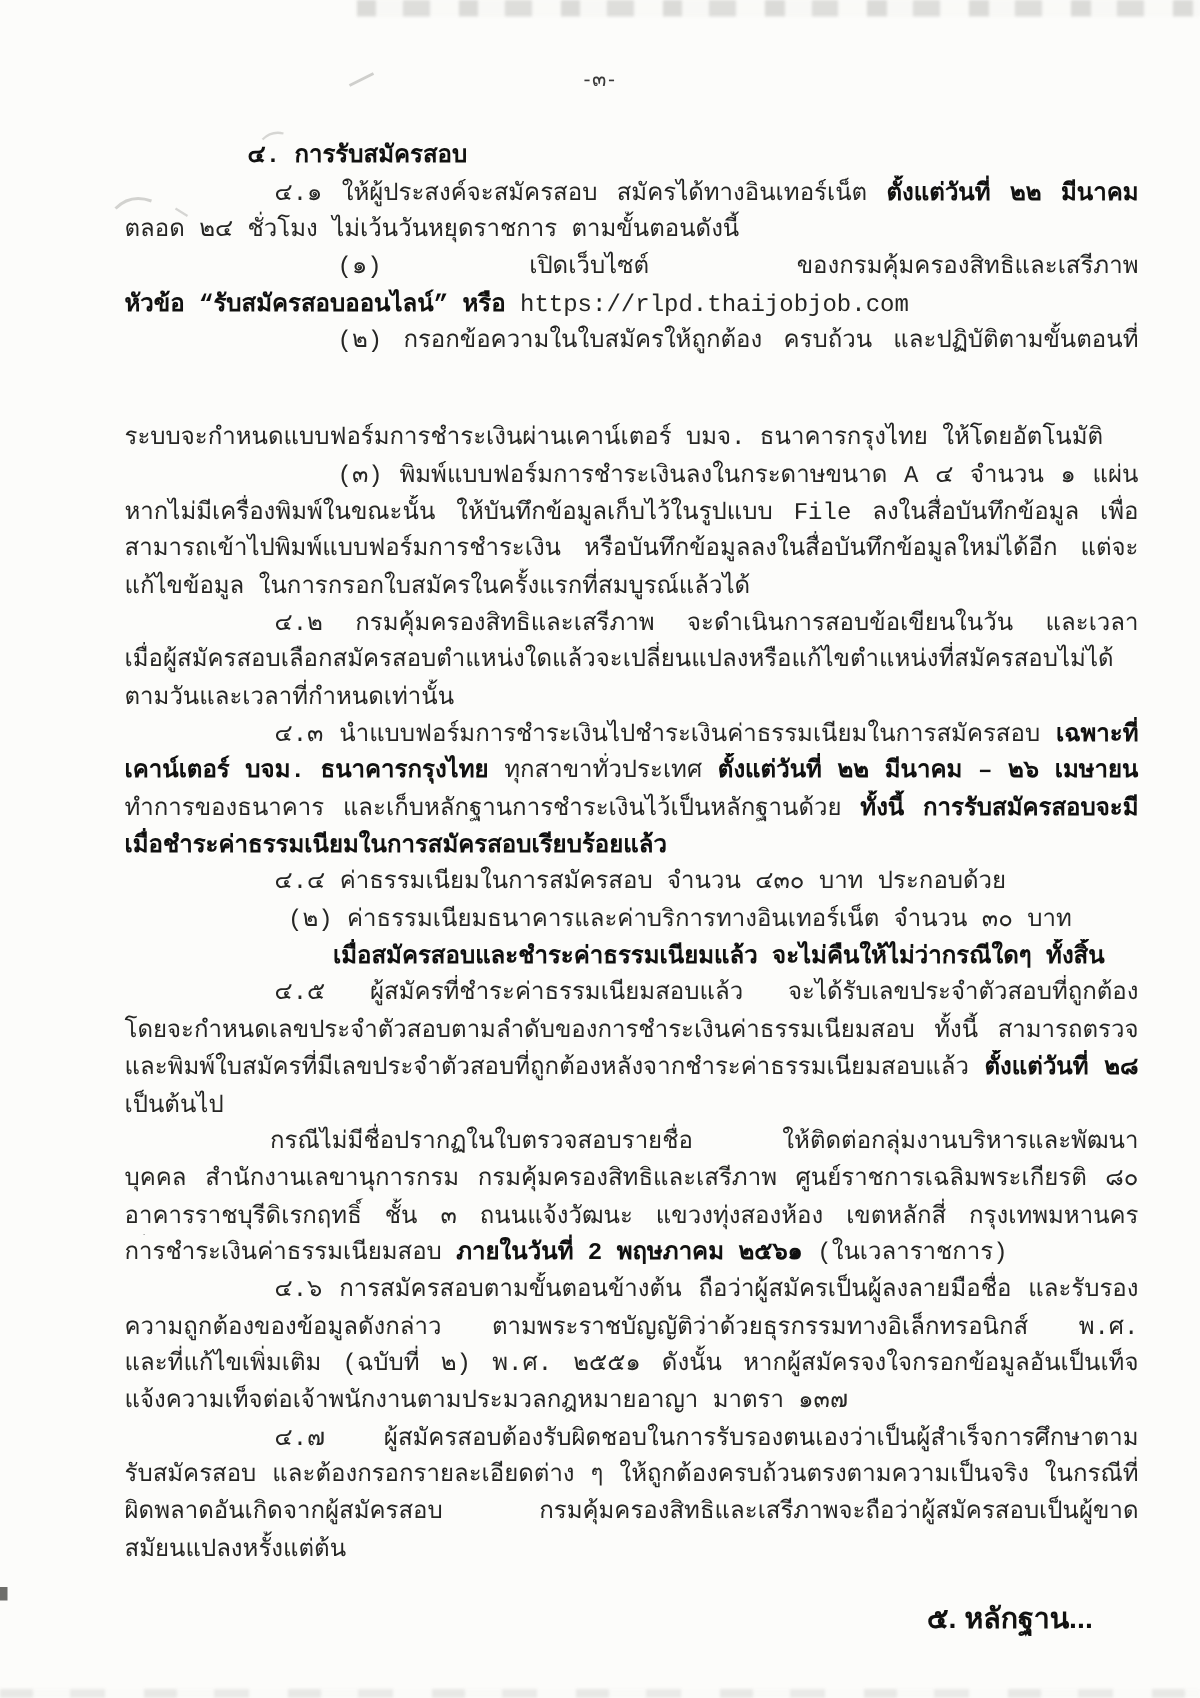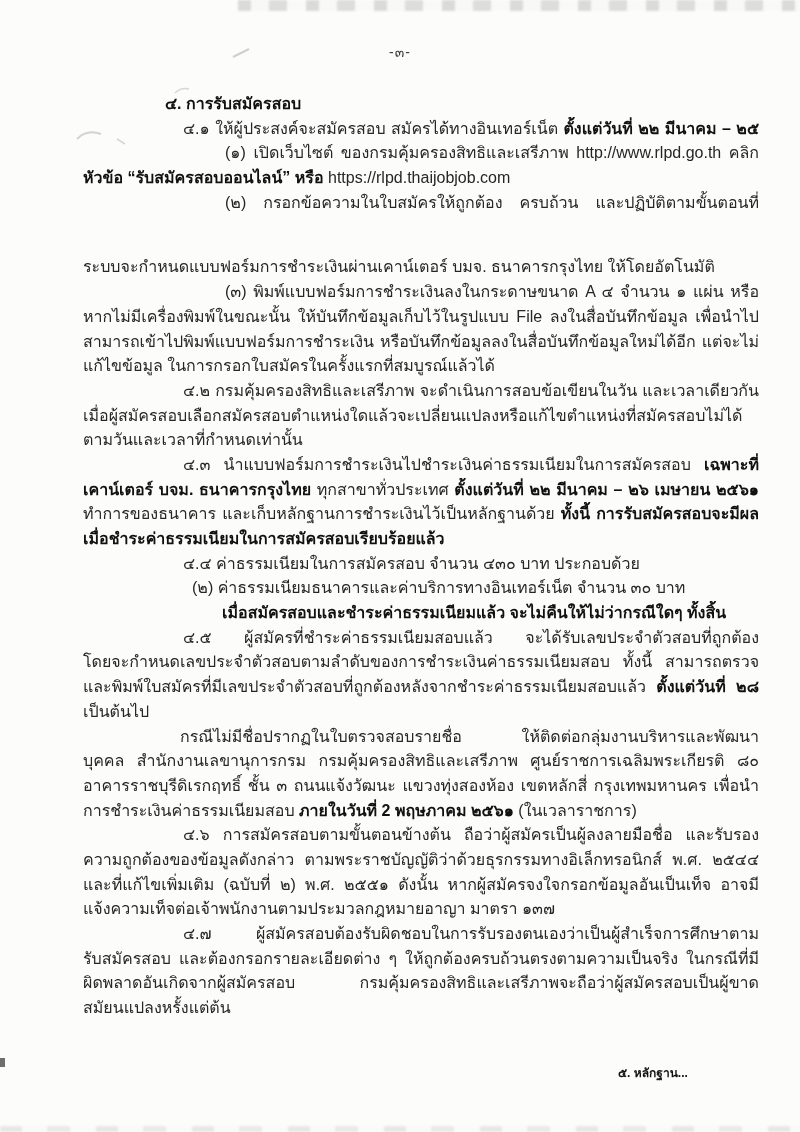--- a/index.html
+++ b/index.html
@@ -14,28 +14,28 @@
   }
   .page-number{
     position:absolute;left:0;top:41px;width:800px;
     text-align:center;font-size:14px;color:#3a3a3a;letter-spacing:1px;
   }
   .doc-body{
     position:absolute;left:83px;top:92px;width:676px;
     font-size:16px;
   }
   .line{
-    height:24.7px;line-height:24.7px;overflow:hidden;
+    height:24.7px;line-height:24.7px;overflow:hidden;font-family:Liberation Mono, monospace;
   }
   .line.justify{text-align:justify;text-align-last:justify;}
   .seg{color:#262624;}
   .seg.b{font-weight:bold;color:#111110;}
   .footer-note{
     position:absolute;left:618px;top:1063px;
-    font-size:12px;font-weight:bold;color:#111110;
+    font-size:19px;font-weight:bold;color:#111110;
   }
   .scan-band-top{
     position:absolute;left:238px;top:0;width:562px;height:11px;
     background:repeating-linear-gradient(90deg,
       rgba(135,135,130,0.38) 0 13px, rgba(205,205,200,0.12) 13px 31px,
       rgba(115,115,110,0.30) 31px 49px, rgba(220,220,214,0.10) 49px 68px);
     filter:blur(1px);opacity:.75;
   }
   .scan-band-bottom{
     position:absolute;left:0;top:1126px;width:800px;height:6px;
@@ -62,20 +62,21 @@
     <path d="M120,58 q6,-6 14,-4" stroke="#aaaaa6" stroke-width="1.5" fill="none"></path>
     <path d="M22,122 q10,-10 24,-5" stroke="#a0a09c" stroke-width="2" fill="none" transform="translate(0,-18)"></path>
     <path d="M62,112 l8,5" stroke="#a8a8a4" stroke-width="1.5" fill="none" transform="translate(0,-8)"></path>
   </svg>
 
   <div class="page-number">-๓-</div>
 
   <div class="doc-body">
       <div class="line" style="padding-left: 82px;"><span class="seg b">๔. การรับสมัครสอบ</span></div>
       <div class="line justify" style="padding-left: 100px;"><span class="seg">๔.๑ ให้ผู้ประสงค์จะสมัครสอบ สมัครได้ทางอินเทอร์เน็ต </span><span class="seg b">ตั้งแต่วันที่ ๒๒ มีนาคม – ๒๕ เมษายน ๒๕๖๑</span></div>
+      <div class="line" style="padding-left: 0px;"><span class="seg">ตลอด ๒๔ ชั่วโมง ไม่เว้นวันหยุดราชการ ตามขั้นตอนดังนี้</span></div>
       <div class="line justify" style="padding-left: 142px;"><span class="seg">(๑) เปิดเว็บไซต์ ของกรมคุ้มครองสิทธิและเสรีภาพ http://www.rlpd.go.th คลิก</span></div>
       <div class="line" style="padding-left: 0px;"><span class="seg b">หัวข้อ “รับสมัครสอบออนไลน์” หรือ </span><span class="seg">https://rlpd.thaijobjob.com</span></div>
       <div class="line justify" style="padding-left: 142px;"><span class="seg">(๒) กรอกข้อความในใบสมัครให้ถูกต้อง ครบถ้วน และปฏิบัติตามขั้นตอนที่กำหนด</span></div>
       <div class="line" style="padding-left: 0px; margin-top: 40px;"><span class="seg">ระบบจะกำหนดแบบฟอร์มการชำระเงินผ่านเคาน์เตอร์ บมจ. ธนาคารกรุงไทย ให้โดยอัตโนมัติ</span></div>
       <div class="line justify" style="padding-left: 142px;"><span class="seg">(๓) พิมพ์แบบฟอร์มการชำระเงินลงในกระดาษขนาด A ๔ จำนวน ๑ แผ่น หรือ</span></div>
       <div class="line justify" style="padding-left: 0px;"><span class="seg">หากไม่มีเครื่องพิมพ์ในขณะนั้น ให้บันทึกข้อมูลเก็บไว้ในรูปแบบ File ลงในสื่อบันทึกข้อมูล เพื่อนำไปพิมพ์ภายหลัง</span></div>
       <div class="line justify" style="padding-left: 0px;"><span class="seg">สามารถเข้าไปพิมพ์แบบฟอร์มการชำระเงิน หรือบันทึกข้อมูลลงในสื่อบันทึกข้อมูลใหม่ได้อีก แต่จะไม่สามารถ</span></div>
       <div class="line" style="padding-left: 0px;"><span class="seg">แก้ไขข้อมูล  ในการกรอกใบสมัครในครั้งแรกที่สมบูรณ์แล้วได้</span></div>
       <div class="line justify" style="padding-left: 100px;"><span class="seg">๔.๒ กรมคุ้มครองสิทธิและเสรีภาพ จะดำเนินการสอบข้อเขียนในวัน และเวลาเดียวกัน</span></div>
       <div class="line justify" style="padding-left: 0px;"><span class="seg">เมื่อผู้สมัครสอบเลือกสมัครสอบตำแหน่งใดแล้วจะเปลี่ยนแปลงหรือแก้ไขตำแหน่งที่สมัครสอบไม่ได้ และให้เข้าสอบ</span></div>

